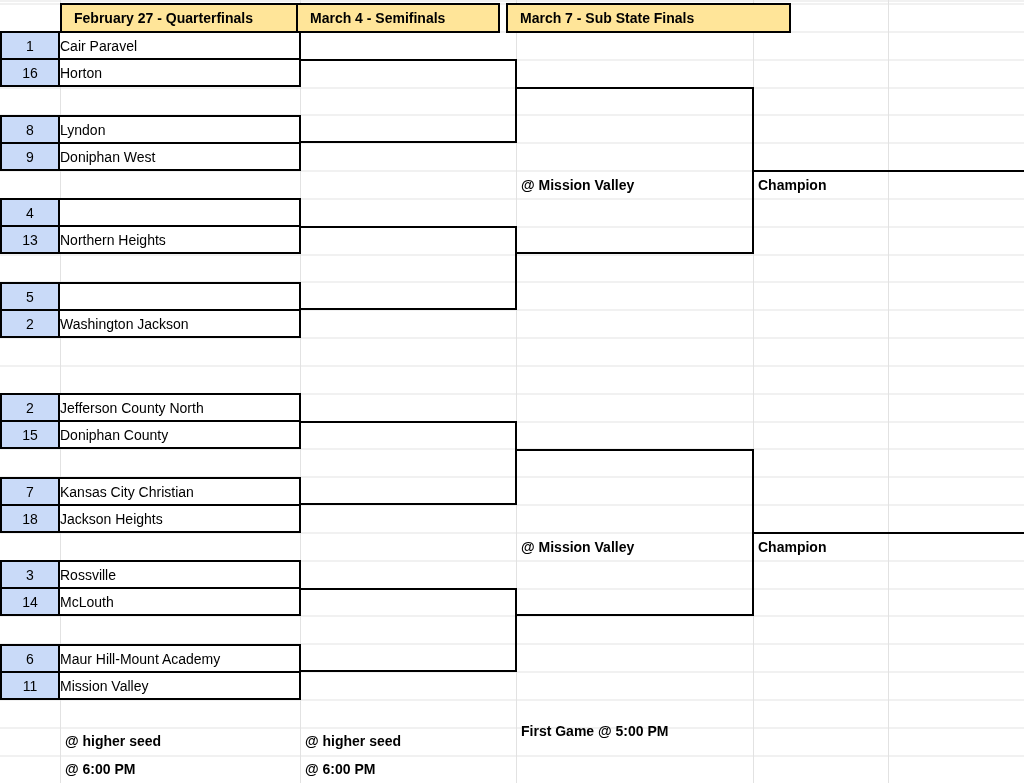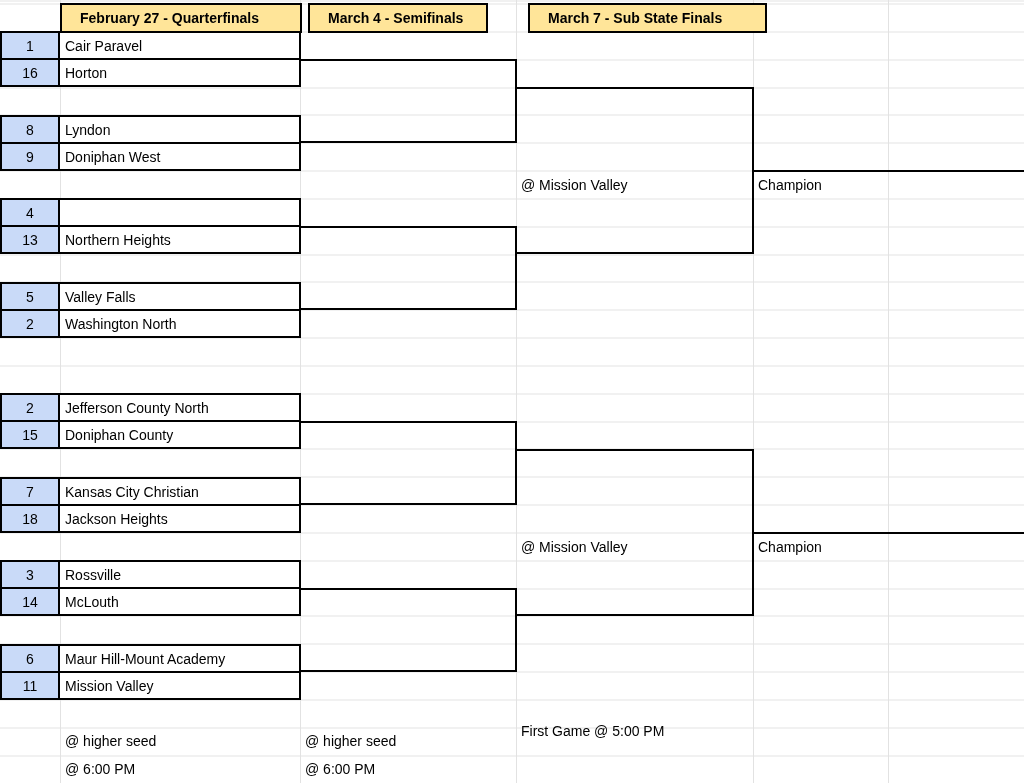--- a/index.html
+++ b/index.html
@@ -18,66 +18,66 @@
     font-family:"Liberation Sans",sans-serif;
     color:var(--text-color,#000);
     font-size:14px;
   }
   .vline{position:absolute;top:0;bottom:0;width:1px;background:var(--gridline-color,#e2e2e2);}
   .hcell{
     position:absolute;top:3px;height:30px;box-sizing:border-box;
     border:2px solid var(--border-color,#000);
     background:var(--header-bg,#ffe599);
     display:flex;align-items:center;
-    padding-left:18px;font-weight:bold;font-size:14px;
+    padding-left:12px;font-weight:bold;font-size:14px;
     z-index:2;
   }
   .game{
     position:absolute;left:0;width:301px;height:56px;box-sizing:border-box;
     border:2px solid var(--border-color,#000);
     background:#fff;
     display:flex;flex-direction:column;
     z-index:2;
   }
   .trow{flex:1;display:flex;min-height:0;}
   .trow.first{border-bottom:2px solid var(--border-color,#000);}
   .seed{
     width:58px;box-sizing:border-box;
     border-right:2px solid var(--border-color,#000);
     background:var(--seed-bg,#c9daf8);
     display:flex;align-items:center;justify-content:center;
   }
-  .team{flex:1;display:flex;align-items:center;padding-left:5px;white-space:nowrap;}
+  .team{flex:1;display:flex;align-items:center;white-space:nowrap;}
   .sf{
     position:absolute;left:300px;width:217px;height:84px;box-sizing:border-box;
     border:2px solid var(--border-color,#000);border-left:none;
     z-index:1;
   }
   .fin{
     position:absolute;left:516px;width:238px;height:167px;box-sizing:border-box;
     border:2px solid var(--border-color,#000);border-left:none;
     z-index:1;
   }
   .champline{position:absolute;left:753px;width:271px;height:2px;background:var(--border-color,#000);z-index:1;}
-  .lbl{position:absolute;display:flex;align-items:center;white-space:nowrap;z-index:3;}
+  .lbl{position:absolute;display:flex;align-items:center;white-space:nowrap;z-index:3;font-weight:bold;}
 </style>
 </head>
 <body>
 
 <div id="sheet">
 
   <div class="vline" style="left:60px"></div>
   <div class="vline" style="left:300px"></div>
   <div class="vline" style="left:516px"></div>
   <div class="vline" style="left:753px"></div>
   <div class="vline" style="left:888px"></div>
 
   <div class="hcell" style="left:60px;width:242px">February 27 - Quarterfinals</div>
-  <div class="hcell" style="left:308px;width:180px">March 4 - Semifinals</div>
-  <div class="hcell" style="left:528px;width:239px">March 7 - Sub State Finals</div>
+  <div class="hcell" style="left:296px;width:204px">March 4 - Semifinals</div>
+  <div class="hcell" style="left:506px;width:285px">March 7 - Sub State Finals</div>
 
   <div class="game" style="top:31px">
     <div class="trow first">
       <div class="seed">1</div>
       <div class="team">Cair Paravel</div>
     </div>
     <div class="trow">
       <div class="seed">16</div>
       <div class="team">Horton</div>
     </div>
@@ -100,25 +100,24 @@
     </div>
     <div class="trow">
       <div class="seed">13</div>
       <div class="team">Northern Heights</div>
     </div>
   </div>
 
   <div class="game" style="top:282px">
     <div class="trow first">
       <div class="seed">5</div>
-      <div class="team">Valley Falls</div>
     </div>
     <div class="trow">
       <div class="seed">2</div>
-      <div class="team">Washington North</div>
+      <div class="team">Washington Jackson</div>
     </div>
   </div>
 
   <div class="game" style="top:393px">
     <div class="trow first">
       <div class="seed">2</div>
       <div class="team">Jefferson County North</div>
     </div>
     <div class="trow">
       <div class="seed">15</div>

